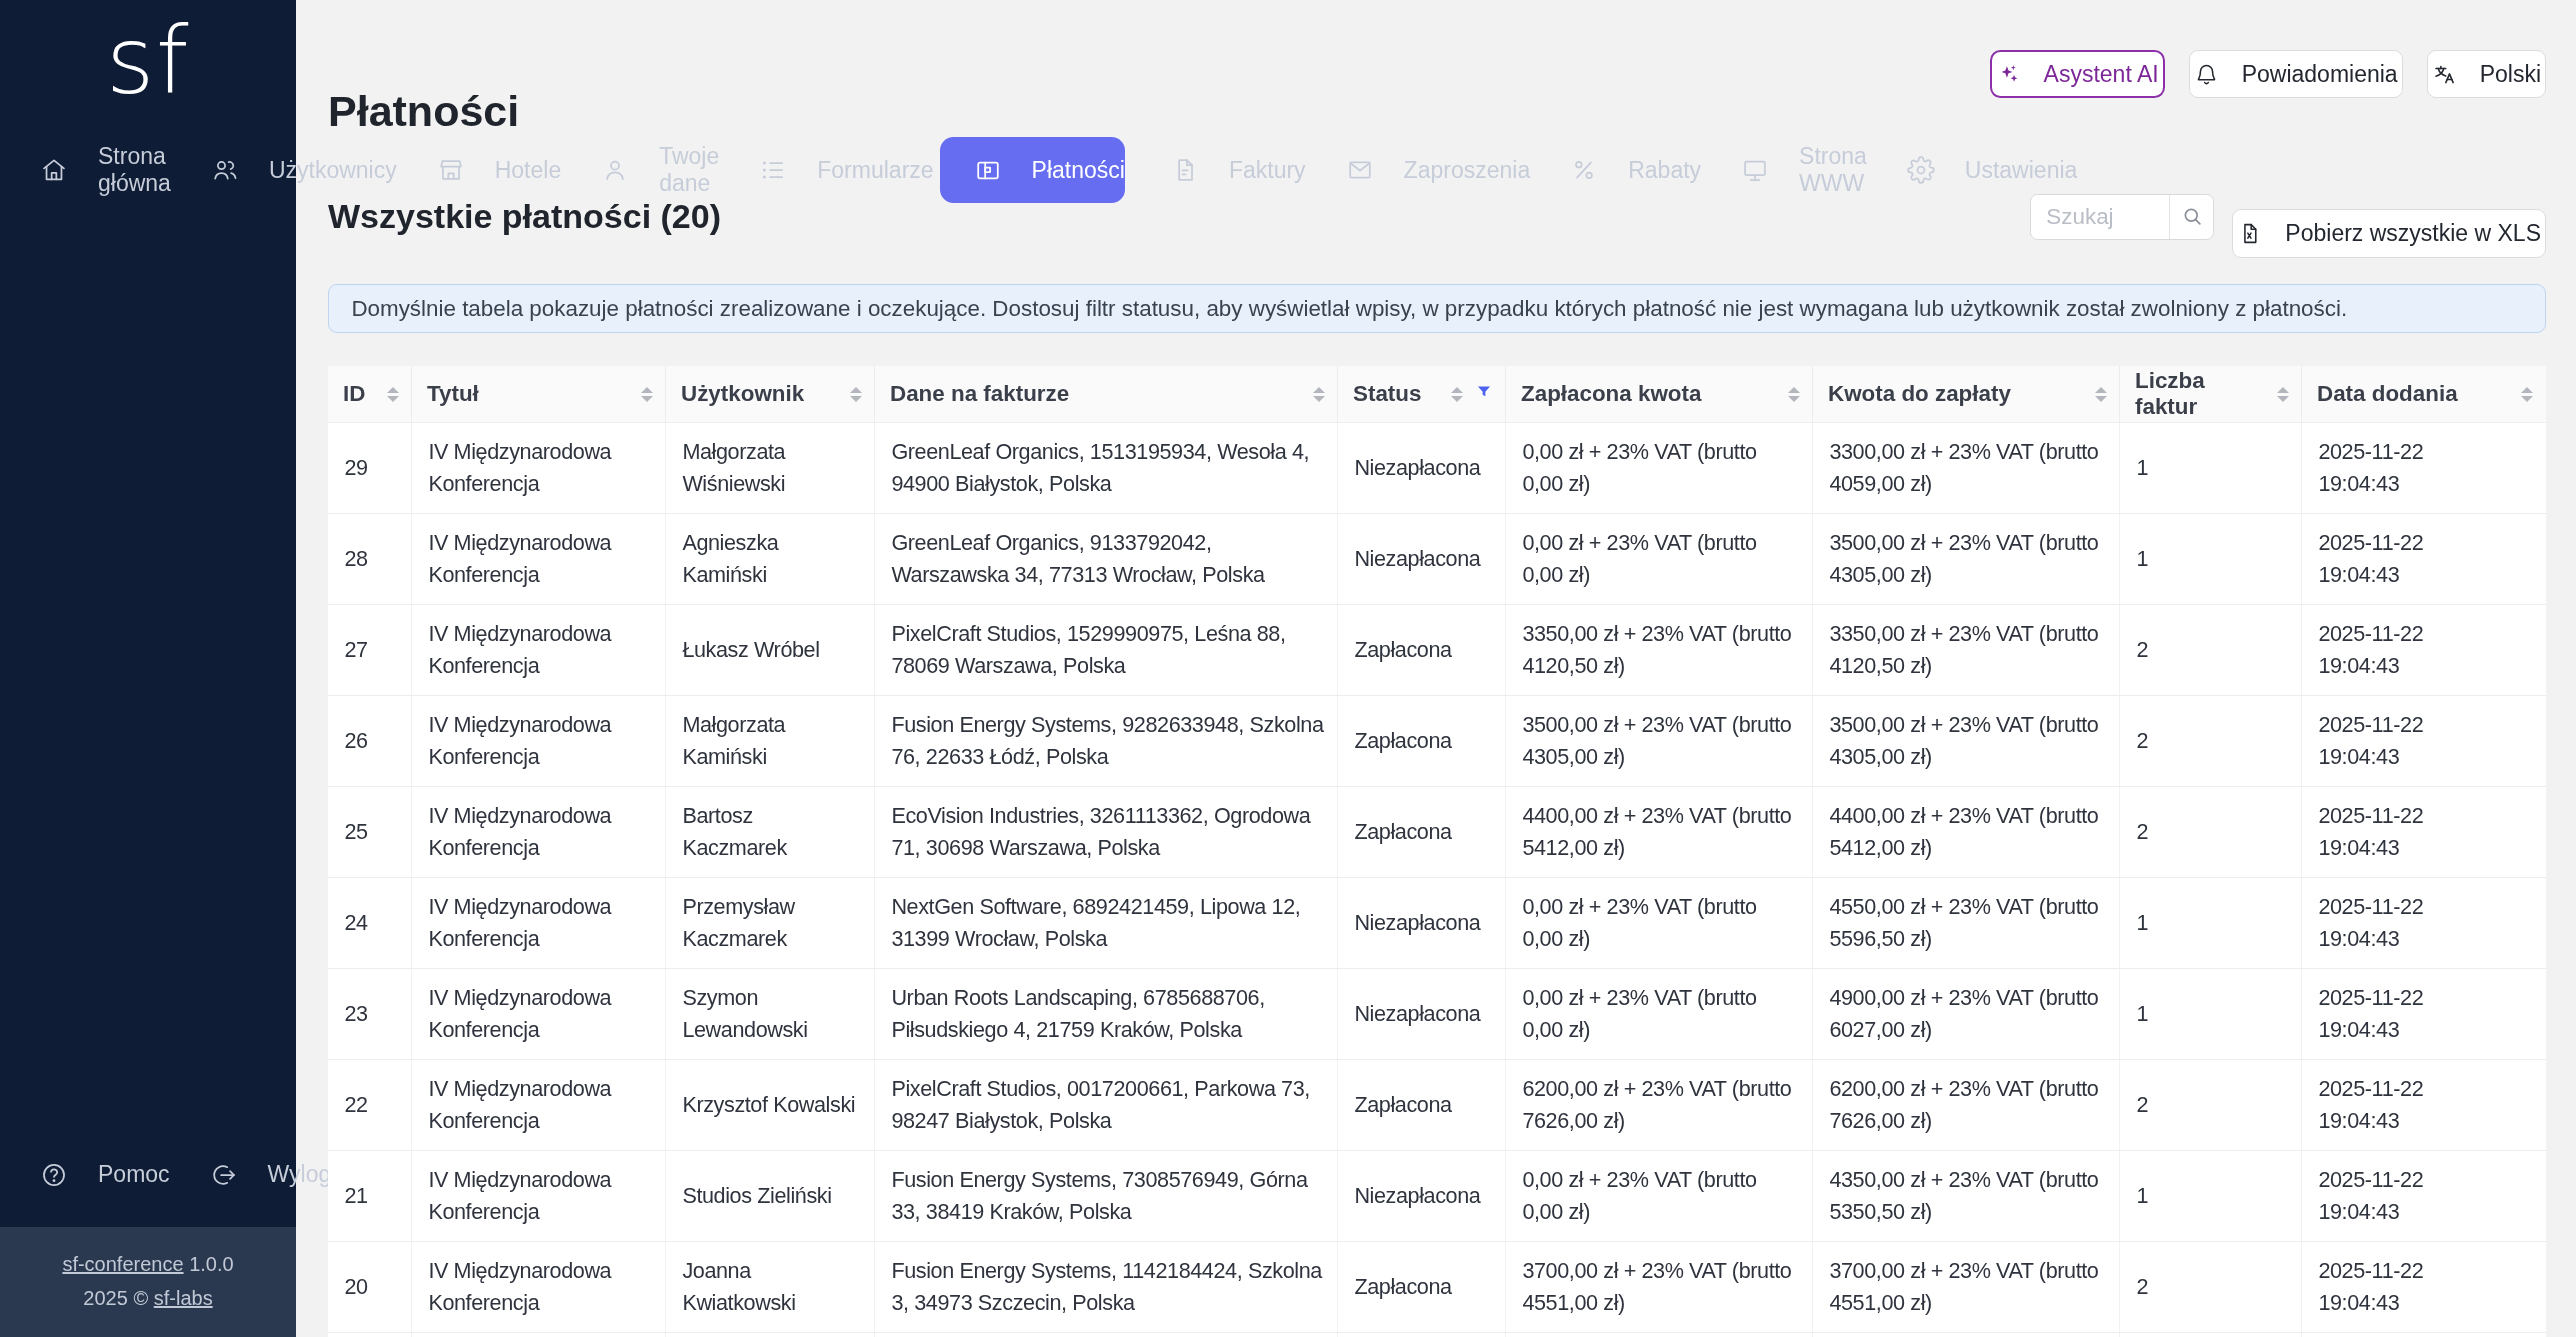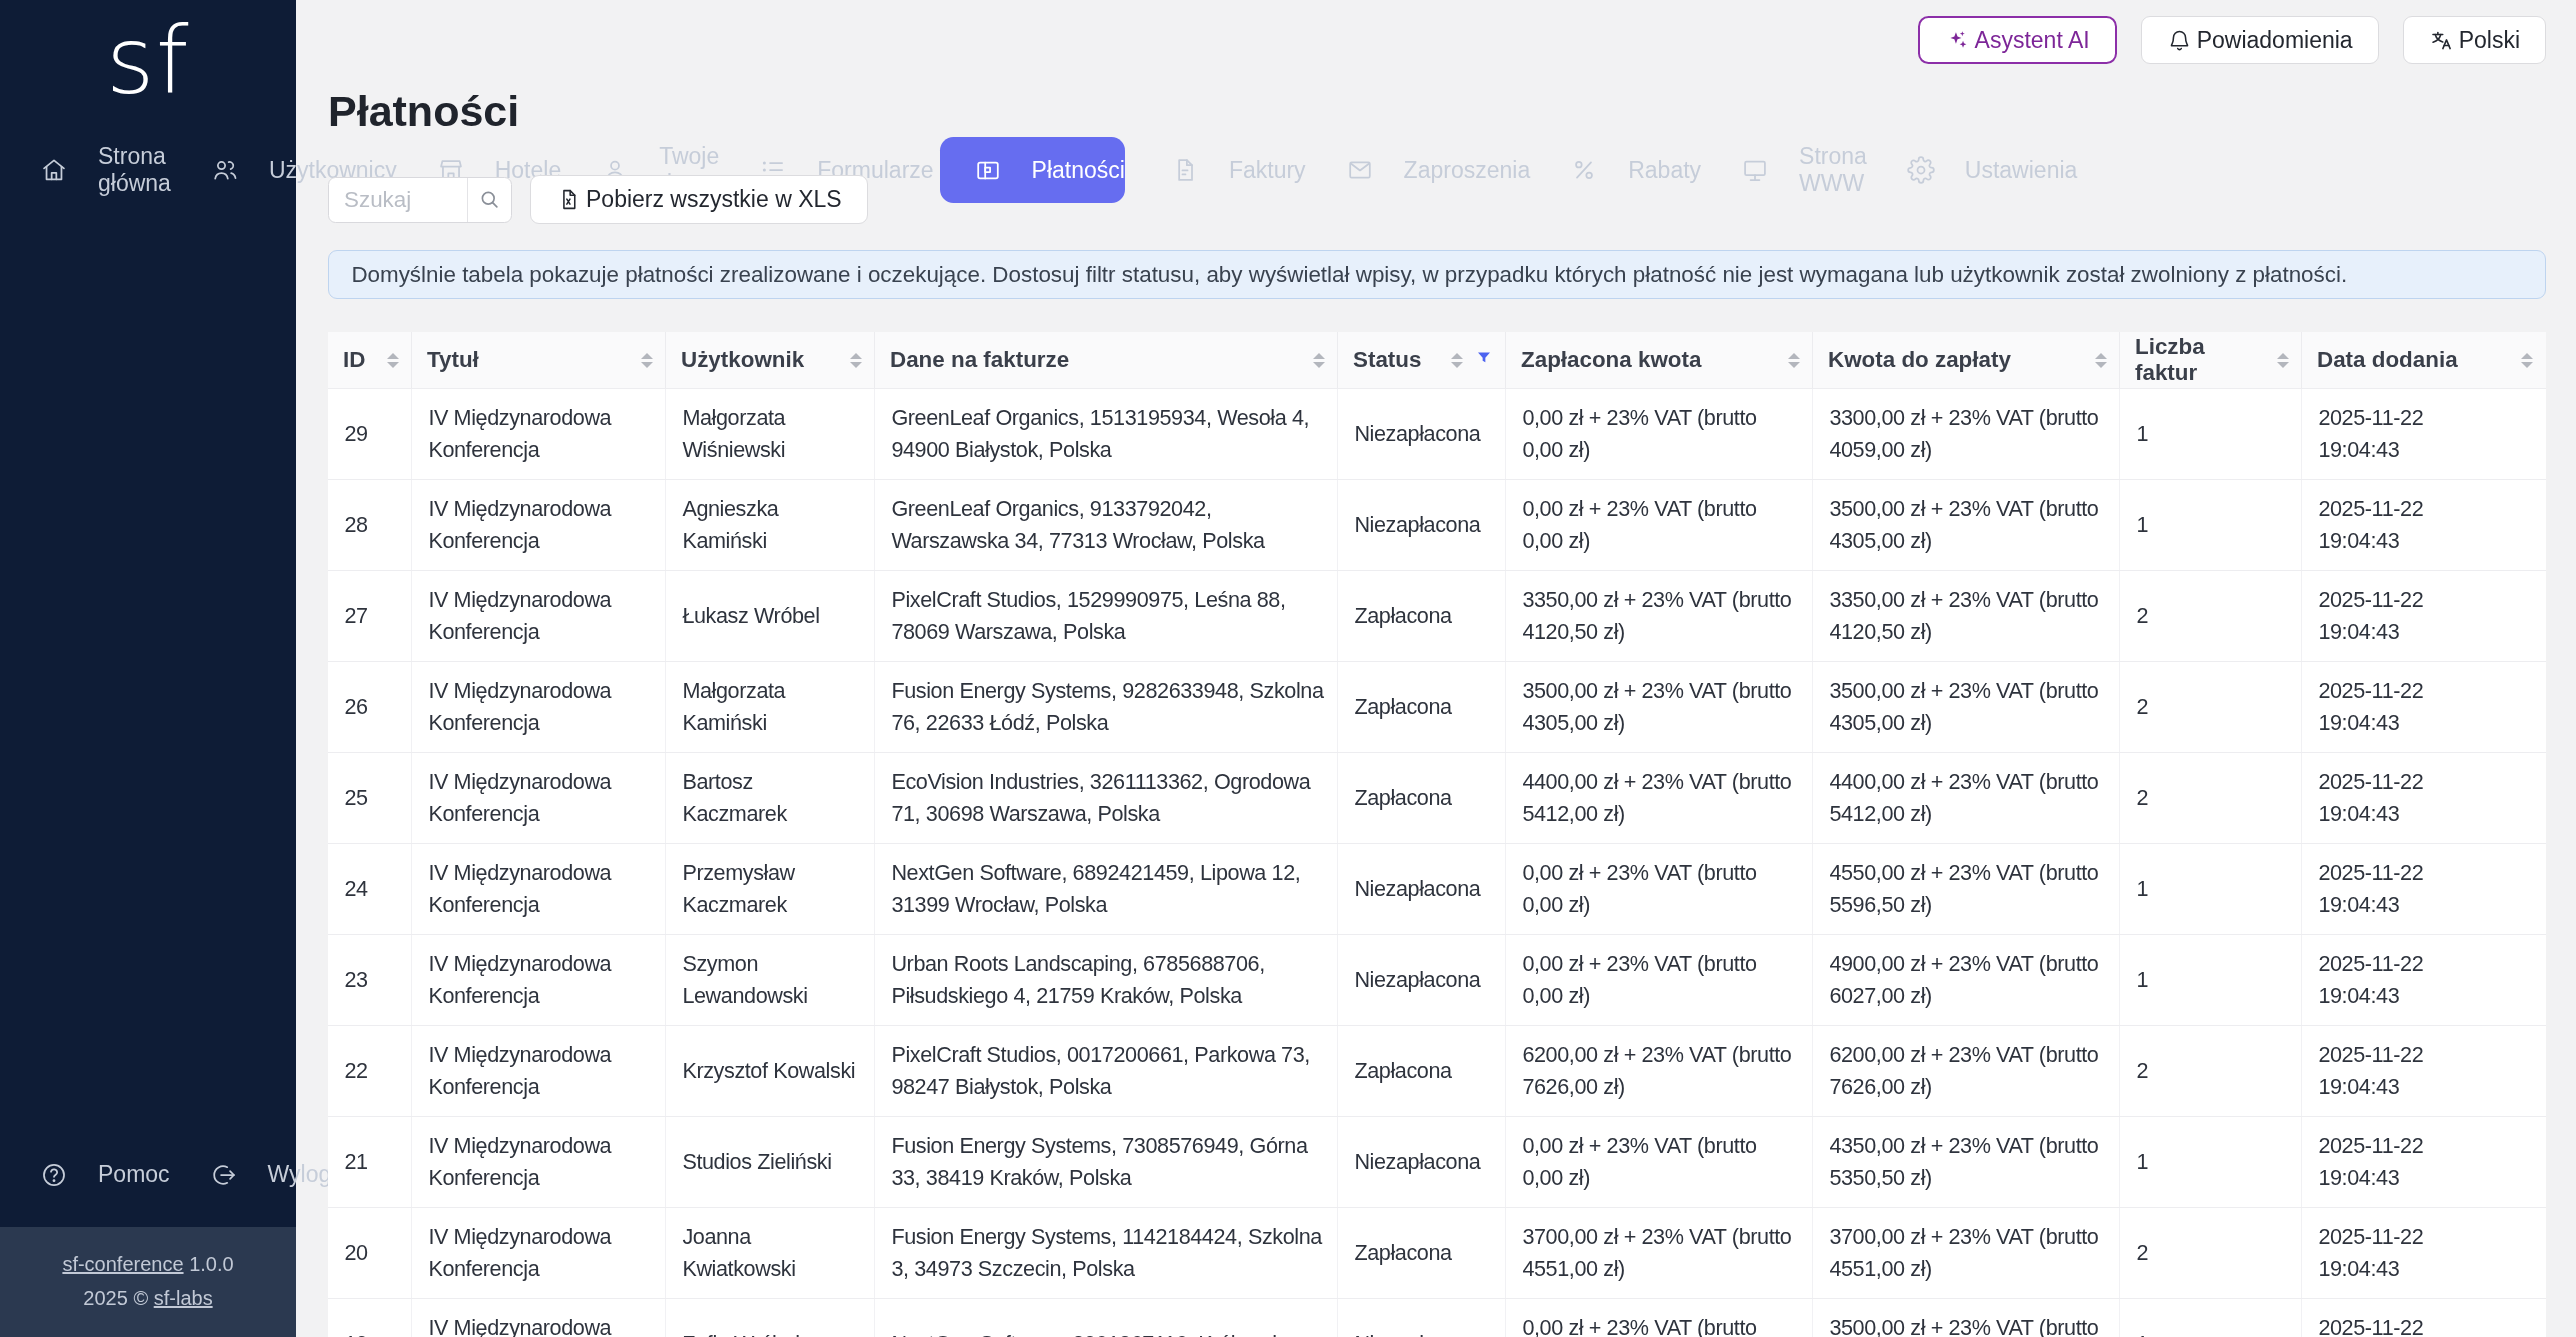--- a/index.html
+++ b/index.html
@@ -19,21 +19,21 @@
   .nav-bottom { margin-top:auto; margin-bottom:19.4px; }
   .side-footer { background:#2b3950; padding:19.4px 7.5px 22.4px; text-align:center;
     color:#c2c9d6; font-size:20px; line-height:34px; }
   .side-footer a { color:#c2c9d6; text-decoration:underline; cursor:pointer;text-align:center; }
 
   
   .main { position:absolute; left:296px; top:0; right:0; bottom:0; padding:0 30px 0 32px; }
 
   .topbar { position:absolute; top:16.4px; right:30px; display:flex; gap:24px; align-items:center; }
   .btn { height:48px; background:#ffffff; border:1.5px solid #dcdcdf; border-radius:9px;
-    display:flex; align-items:center; gap:5px; padding:0 25px; font-size:23px; color:#23272f; cursor:pointer; }
+    display:flex; align-items:center; gap:23px; padding:0 4px; font-size:23px; color:#23272f; cursor:pointer;margin-top:34px; }
   .btn svg { width:25px; height:25px; }
   .btn.ai { border:2.2px solid #8c2fa8; color:#7d2698; border-radius:10.4px; }
 
   h1.page-title { margin-top:87px; font-size:43px; font-weight:700; color:#20242c; }
 
   .section-row { margin-top:39px; display:flex; align-items:center; justify-content:space-between; }
   .section-title { font-size:34px; font-weight:700; color:#20242c; }
   .controls { display:flex; gap:18px; align-items:center; }
   .search { width:184px; height:46px; background:#fff; border:1.5px solid #d9d9dd; border-radius:7.5px;
     display:flex; align-items:stretch; overflow:hidden; }
@@ -251,20 +251,21 @@
             <path d="M14.6 16.8h4.4"></path>
           </svg>
         </span>
       <span>Polski</span>
     </button>
   </div>
 
   <h1 class="page-title">Płatności</h1>
 
   <div class="section-row">
+    <div class="section-title">Wszystkie płatności (20)</div>
     <div class="controls">
       <div class="search">
         <input type="text" placeholder="Szukaj" style="">
         <div class="sep"></div>
         <div class="mag">
           <svg viewBox="0 0 24 24" fill="none" stroke="currentColor" stroke-width="1.8" stroke-linecap="round">
             <circle cx="11" cy="11" r="6.3"></circle>
               <path d="m15.7 15.7 4.5 4.5"></path>
           </svg>
         </div>

